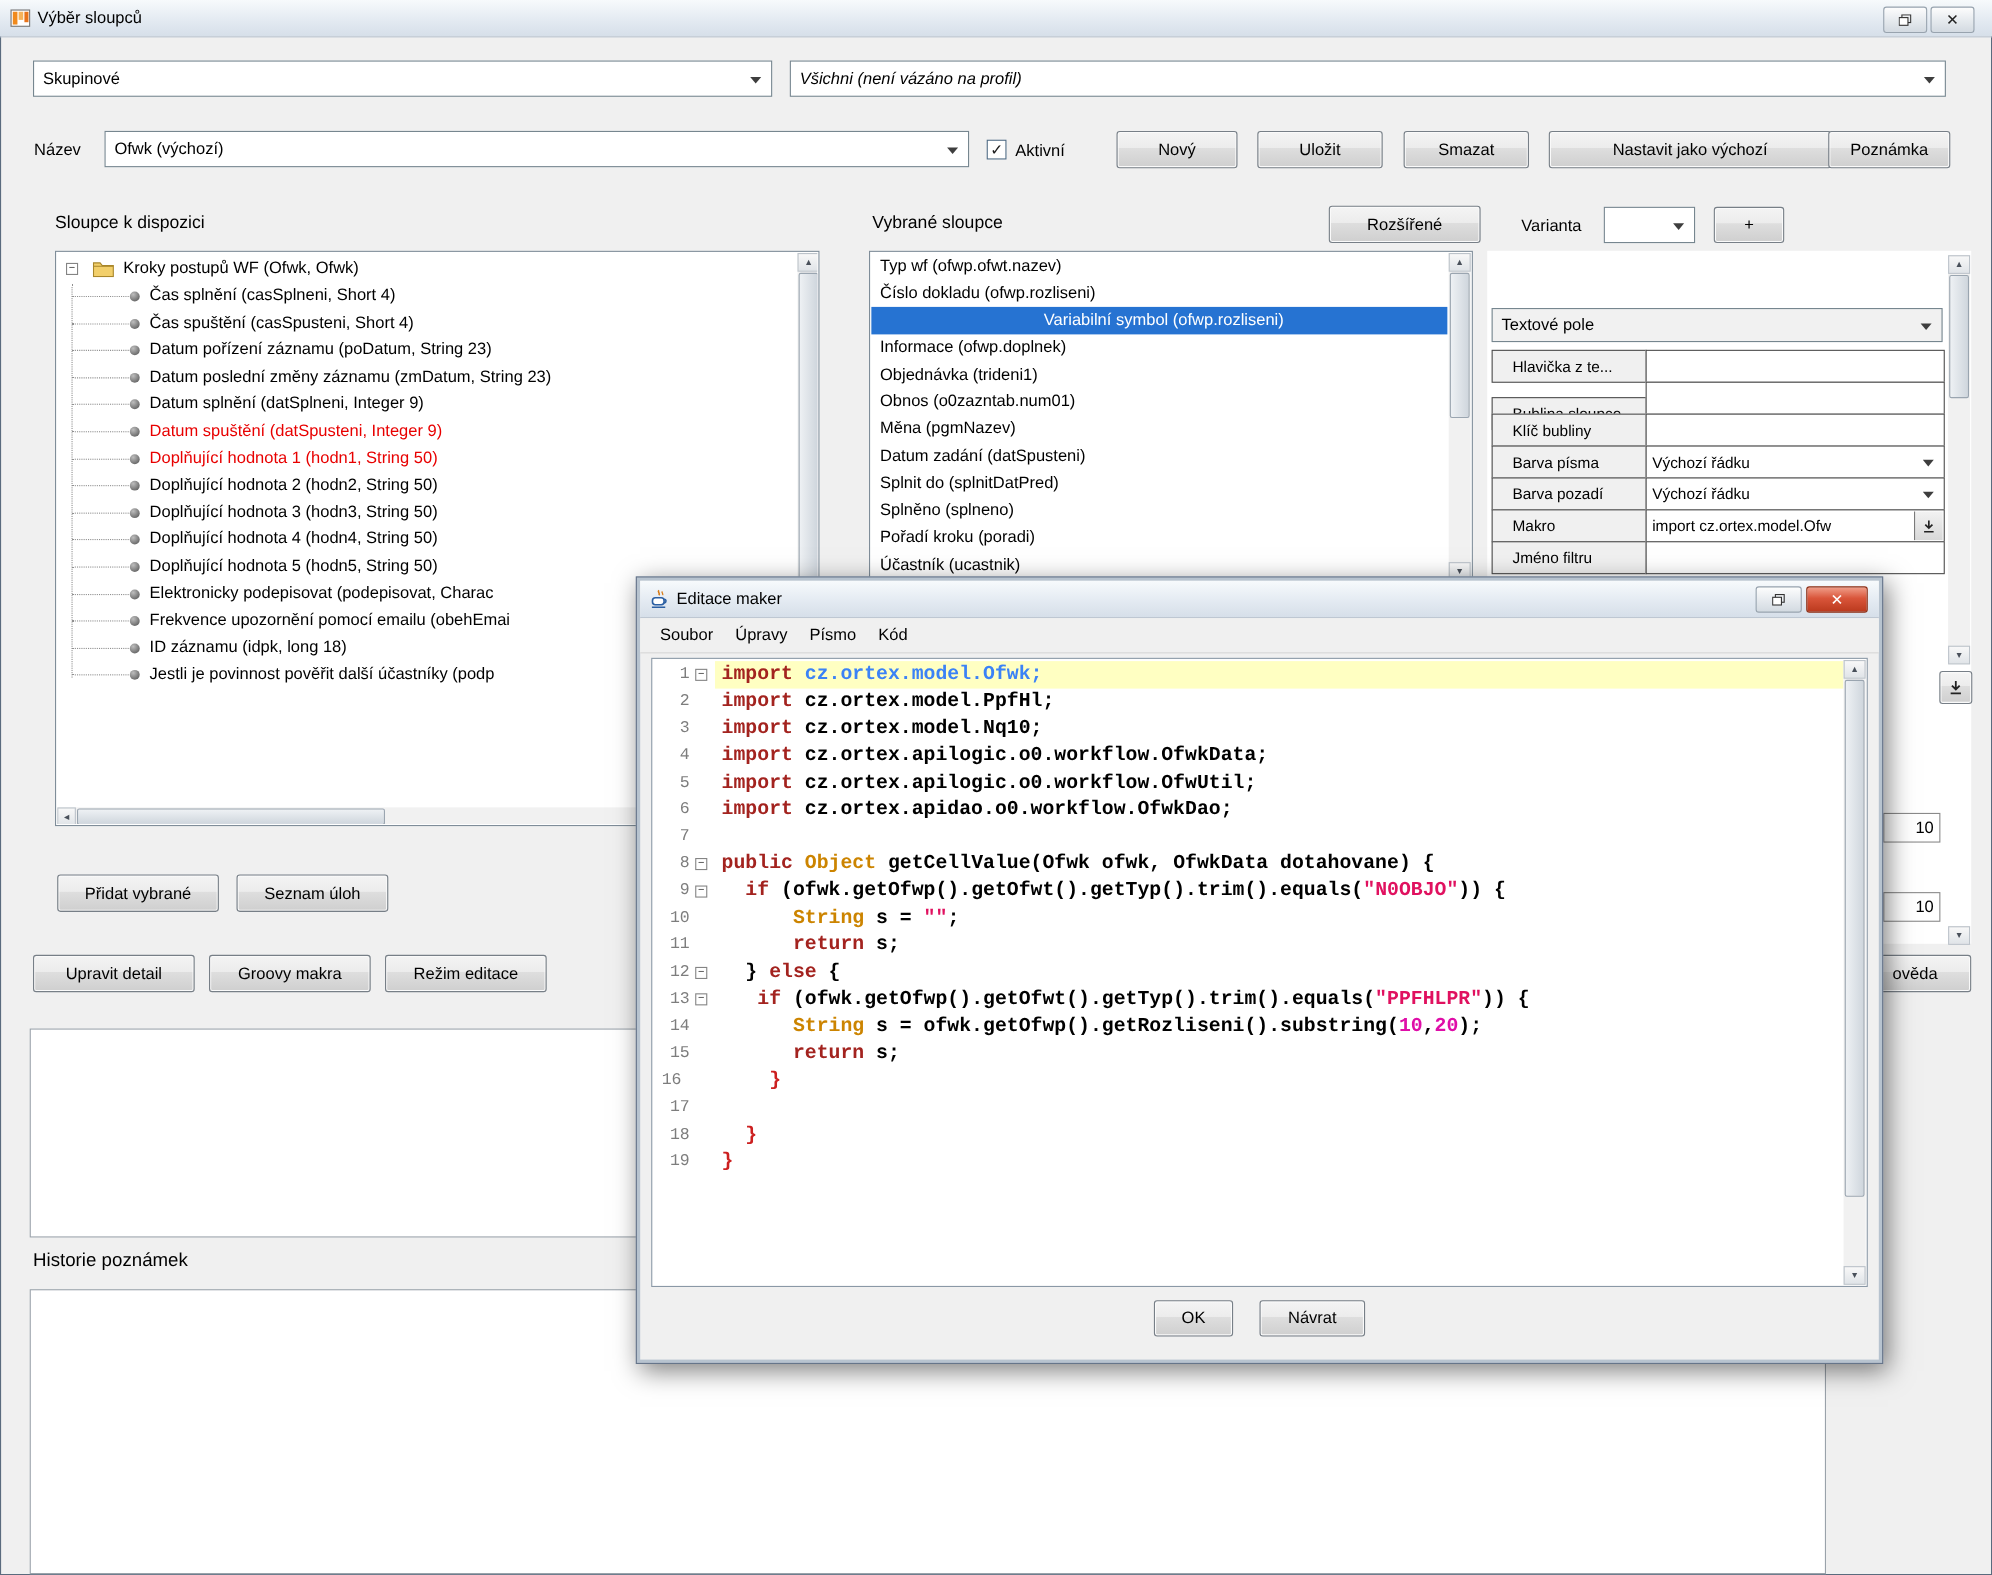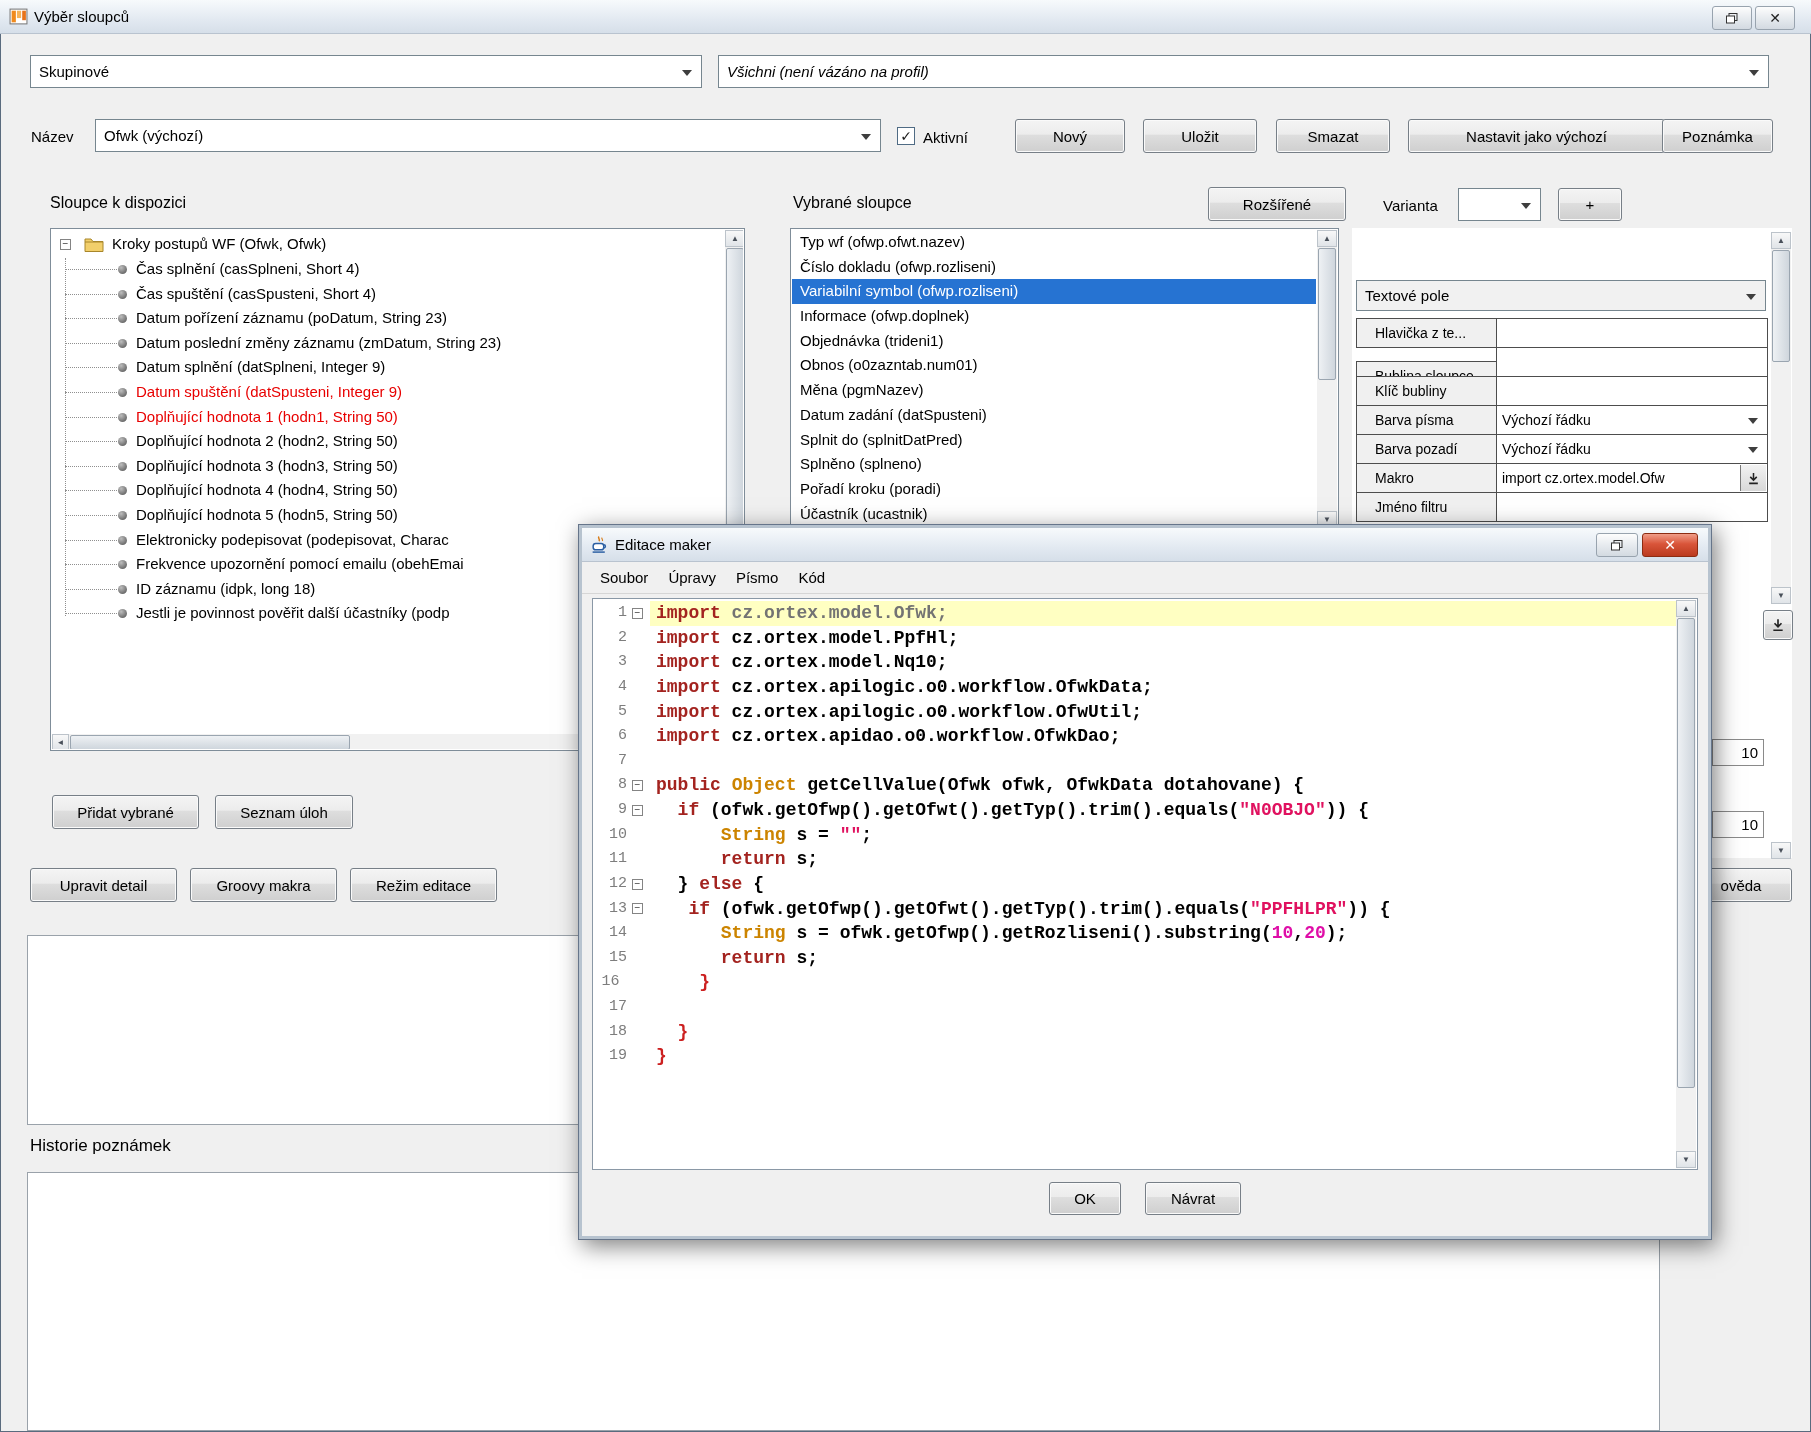--- a/index.html
+++ b/index.html
@@ -301,21 +301,21 @@
   <div class="combo" style="left:1458px;top:188px;width:83px;height:33px;">
     <span></span>
       <span class="chev"></span>
   </div>
   <span class="btn" style="left:1558px;top:188px;width:64px;height:33px;">+</span>
 
   <div class="panel-box" style="left:790px;top:228px;width:549px;height:300px;">
     <div id="list-rows" style="position:absolute;left:1px;top:1px;right:22px;bottom:1px;overflow:hidden;">
         <div class="list-row">Typ wf (ofwp.ofwt.nazev)</div>
         <div class="list-row">Číslo dokladu (ofwp.rozliseni)</div>
-        <div class="list-row" style="background: rgb(38, 115, 210); color: rgb(255, 255, 255);">Variabilní symbol (ofwp.rozliseni)</div>
+        <div class="list-row" style="background: rgb(38, 115, 210); color: rgb(255, 255, 255); text-align: center;">Variabilní symbol (ofwp.rozliseni)</div>
         <div class="list-row">Informace (ofwp.doplnek)</div>
         <div class="list-row">Objednávka (trideni1)</div>
         <div class="list-row">Obnos (o0zazntab.num01)</div>
         <div class="list-row">Měna (pgmNazev)</div>
         <div class="list-row">Datum zadání (datSpusteni)</div>
         <div class="list-row">Splnit do (splnitDatPred)</div>
         <div class="list-row">Splněno (splneno)</div>
         <div class="list-row">Pořadí kroku (poradi)</div>
         <div class="list-row">Účastník (ucastnik)</div>
       </div>
@@ -403,21 +403,21 @@
           <span class="menu-item">Písmo</span>
           <span class="menu-item">Kód</span>
         </div>
       <div class="editorbox" style="left:10px;top:70px;width:1106px;height:572px;">
         <div id="code-lines" style="position:absolute;left:1px;top:2px;right:21px;bottom:1px;overflow:hidden;">
             <div class="cl">
               <span class="ln" style="color: rgb(125, 125, 125);">1</span>
               <span class="fd">
                 <span class="fbox" style="margin-left:2px">−</span>
               </span>
-              <span class="ct" style="background: rgb(255, 255, 194);"><span style="color: rgb(163, 35, 31);">import</span><span style="color: #737373;"> cz.ortex.model.Ofwk;</span></span>
+              <span class="ct" style="background: rgb(255, 255, 194);"><span style="color: rgb(163, 35, 31);">import</span><span style="color: #3b82f6;"> cz.ortex.model.Ofwk;</span></span>
             </div>
             <div class="cl">
               <span class="ln" style="color: rgb(125, 125, 125);">2</span>
               <span class="fd"></span>
               <span class="ct"><span style="color: rgb(163, 35, 31);">import</span><span style="color: rgb(0, 0, 0);"> cz.ortex.model.PpfHl;</span></span>
             </div>
             <div class="cl">
               <span class="ln" style="color: rgb(125, 125, 125);">3</span>
               <span class="fd"></span>
               <span class="ct"><span style="color: rgb(163, 35, 31);">import</span><span style="color: rgb(0, 0, 0);"> cz.ortex.model.Nq10;</span></span>

